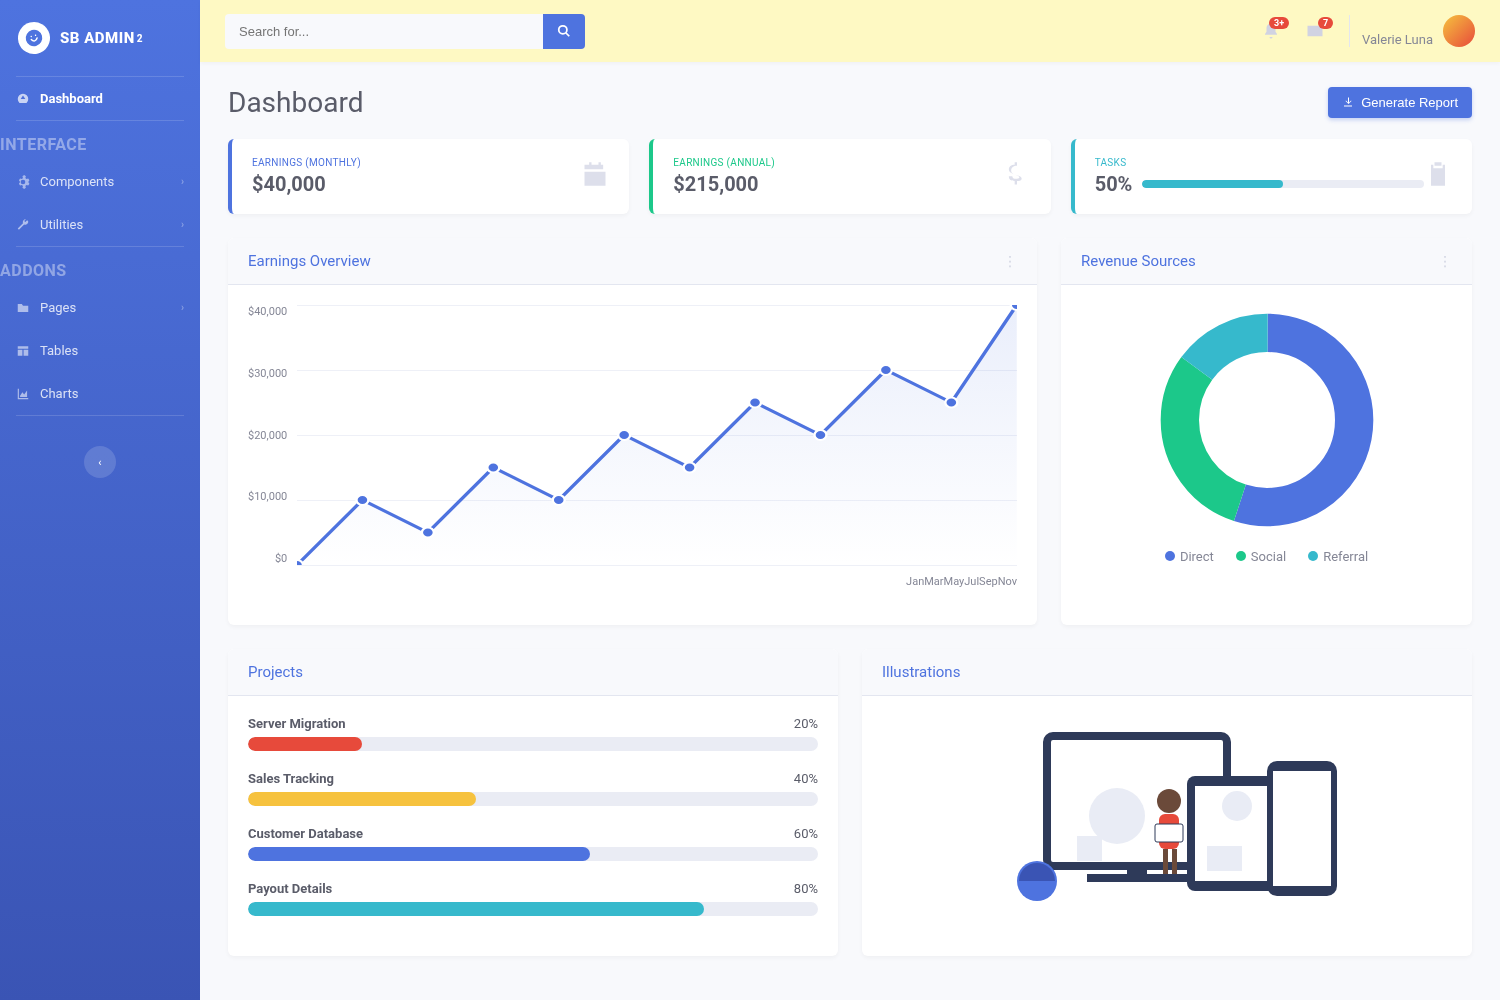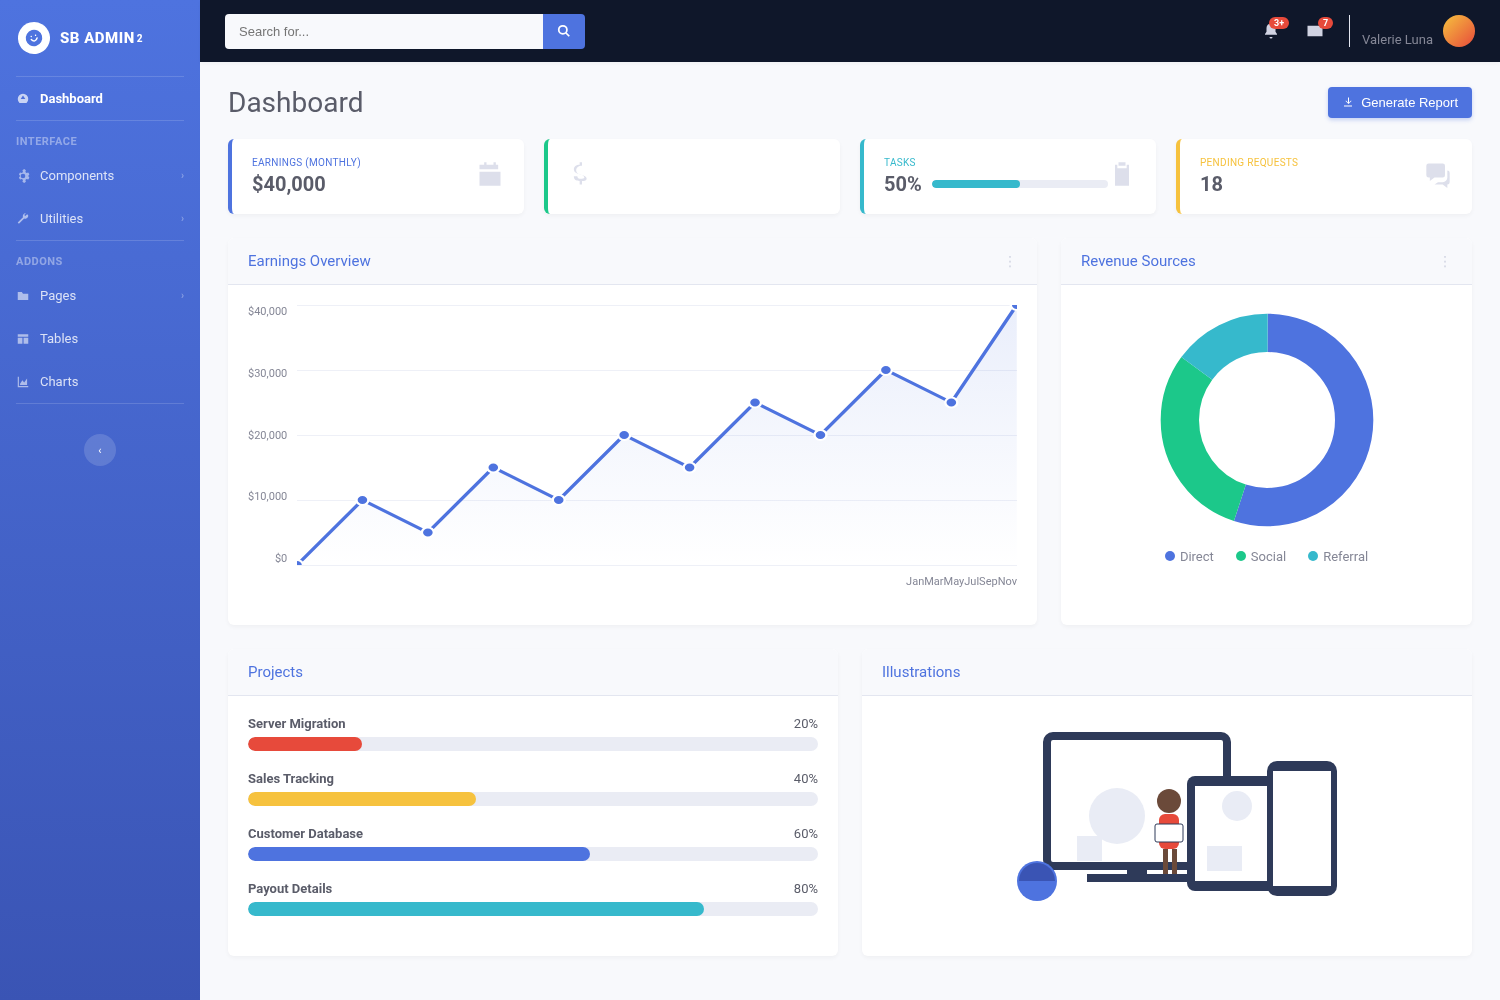--- a/index.html
+++ b/index.html
@@ -4,29 +4,29 @@
 <style>
 *{box-sizing:border-box;margin:0;padding:0}
 body{font-family:-apple-system,BlinkMacSystemFont,'Segoe UI',Roboto,sans-serif;background:#f8f9fc;color:#5a5c69}
 #wrapper{display:flex;min-height:100vh}
 
 #sidebar{width:200px;background:linear-gradient(180deg,#4e73df 0%,#3a54b4 100%);color:#fff;flex-shrink:0}
 .brand{display:flex;align-items:center;padding:22px 18px;font-weight:800;font-size:15px;letter-spacing:.5px}
 .brand .logo{width:32px;height:32px;background:#fff;border-radius:50%;margin-right:10px;display:flex;align-items:center;justify-content:center;color:#4e73df;font-size:18px;transform:rotate(-15deg)}
 .brand sup{font-size:10px;margin-left:2px}
 hr.sb{border:0;border-top:1px solid rgba(255,255,255,.15);margin:0 16px}
-.nav-head{padding:14px 16px 6px;font-size:11px;font-weight:700;color:rgba(255,255,255,.4);letter-spacing:.5px}
+.nav-head{padding:14px 0 6px;font-size:16px;font-weight:700;color:rgba(255,255,255,.4);letter-spacing:.5px}
 .nav-item{display:flex;align-items:center;padding:14px 16px;color:rgba(255,255,255,.8);font-size:13px;cursor:pointer;position:relative}
 .nav-item.active{color:#fff;font-weight:700}
 .nav-item .ic{width:14px;margin-right:10px;opacity:.7;display:inline-flex;align-items:center;justify-content:center}
 .nav-item .chev{position:absolute;right:16px;opacity:.5;font-size:10px}
 .toggle{width:32px;height:32px;background:rgba(255,255,255,.15);border-radius:50%;margin:30px auto;display:flex;align-items:center;justify-content:center;color:#fff;cursor:pointer;font-size:11px}
 
 #content{flex:1;display:flex;flex-direction:column;min-width:0}
-.topbar{height:62px;background:#0f172a;display:flex;align-items:center;padding:0 25px;box-shadow:0 2px 4px rgba(0,0,0,.03)}
+.topbar{height:62px;background:#fef9c3;display:flex;align-items:center;padding:0 25px;box-shadow:0 2px 4px rgba(0,0,0,.03)}
 .search{display:flex;width:360px}
 .search input{flex:1;border:0;background:#f8f9fc;border-radius:4px 0 0 4px;padding:10px 14px;font-size:13px;outline:0}
 .search .btn{width:42px;background:#4e73df;border:0;border-radius:0 4px 4px 0;color:#fff;cursor:pointer;display:flex;align-items:center;justify-content:center}
 .topbar .spacer{flex:1}
 .top-ic{position:relative;width:44px;height:44px;display:flex;align-items:center;justify-content:center;color:#d1d3e2;cursor:pointer;font-size:18px}
 .badge{position:absolute;top:8px;right:4px;background:#e74a3b;color:#fff;font-size:9px;font-weight:700;padding:1px 5px;border-radius:8px}
 .vdiv{width:1px;height:32px;background:#e3e6f0;margin:0 12px}
 .user{display:flex;align-items:flex-end;color:#858796;font-size:13px;cursor:pointer}
 .user .avatar{width:32px;height:32px;border-radius:50%;background:linear-gradient(135deg,#f6c23e,#e74a3b);margin-left:10px}
 
@@ -204,50 +204,43 @@
             <div class="lbl">EARNINGS (MONTHLY)</div>
             <div class="val">$40,000</div>
           </div>
           <div class="big-ic">
             <svg width="28" height="28" viewBox="0 0 24 24" fill="#dddfeb">
                 <path d="M5 4h2V2h2v2h6V2h2v2h2v4H3V4h2zm-2 6h18v12H3V10z"></path>
               </svg>
           </div>
         </div>
         <div class="stat success">
+          <div class="txt">
+            <div class="lbl">EARNINGS (ANNUAL)</div>
+            <div class="val">$215,000</div>
+          </div>
           <div class="big-ic">
             <svg width="28" height="28" viewBox="0 0 24 24" fill="#dddfeb">
                 <path d="M12 2v3c-3 0-5 1.5-5 4 0 5 9 3 9 7 0 1.5-1.5 2-4 2v3h-2v-3c-3 0-5-1-5-4h3c0 1 .5 2 2 2h2c1.5 0 2-.5 2-1 0-3-9-2-9-7 0-2.5 2-4 5-4V2h2z"></path>
               </svg>
           </div>
         </div>
         <div class="stat info">
           <div class="txt">
             <div class="lbl">TASKS</div>
             <div class="prog-wrap">
               <div class="val">50%</div>
               <div class="prog" style="flex:1">
                   <div class="fill" style="width:50%;background:#36b9cc"></div>
                 </div>
             </div>
           </div>
           <div class="big-ic">
             <svg width="28" height="28" viewBox="0 0 24 24" fill="#dddfeb">
                 <path d="M9 2h6v3H9V2zM6 4h2v3h8V4h2v18H6V4zm3 8h6v2H9v-2zm0 4h6v2H9v-2z"></path>
-              </svg>
-          </div>
-        </div>
-        <div class="stat warning">
-          <div class="txt">
-            <div class="lbl">PENDING REQUESTS</div>
-            <div class="val">18</div>
-          </div>
-          <div class="big-ic">
-            <svg width="28" height="28" viewBox="0 0 24 24" fill="#dddfeb">
-                <path d="M4 3h12a2 2 0 012 2v8a2 2 0 01-2 2H9l-4 3v-3H4a2 2 0 01-2-2V5a2 2 0 012-2zm16 6v6a4 4 0 01-4 4h-4l-3 2h7l4 3v-3a2 2 0 002-2v-8a2 2 0 00-2-2z"></path>
               </svg>
           </div>
         </div>
       </div>
 
       <div class="row">
         <div class="card col-8">
           <div class="card-h">
             <div class="title">Earnings Overview</div>
             <div class="menu">

